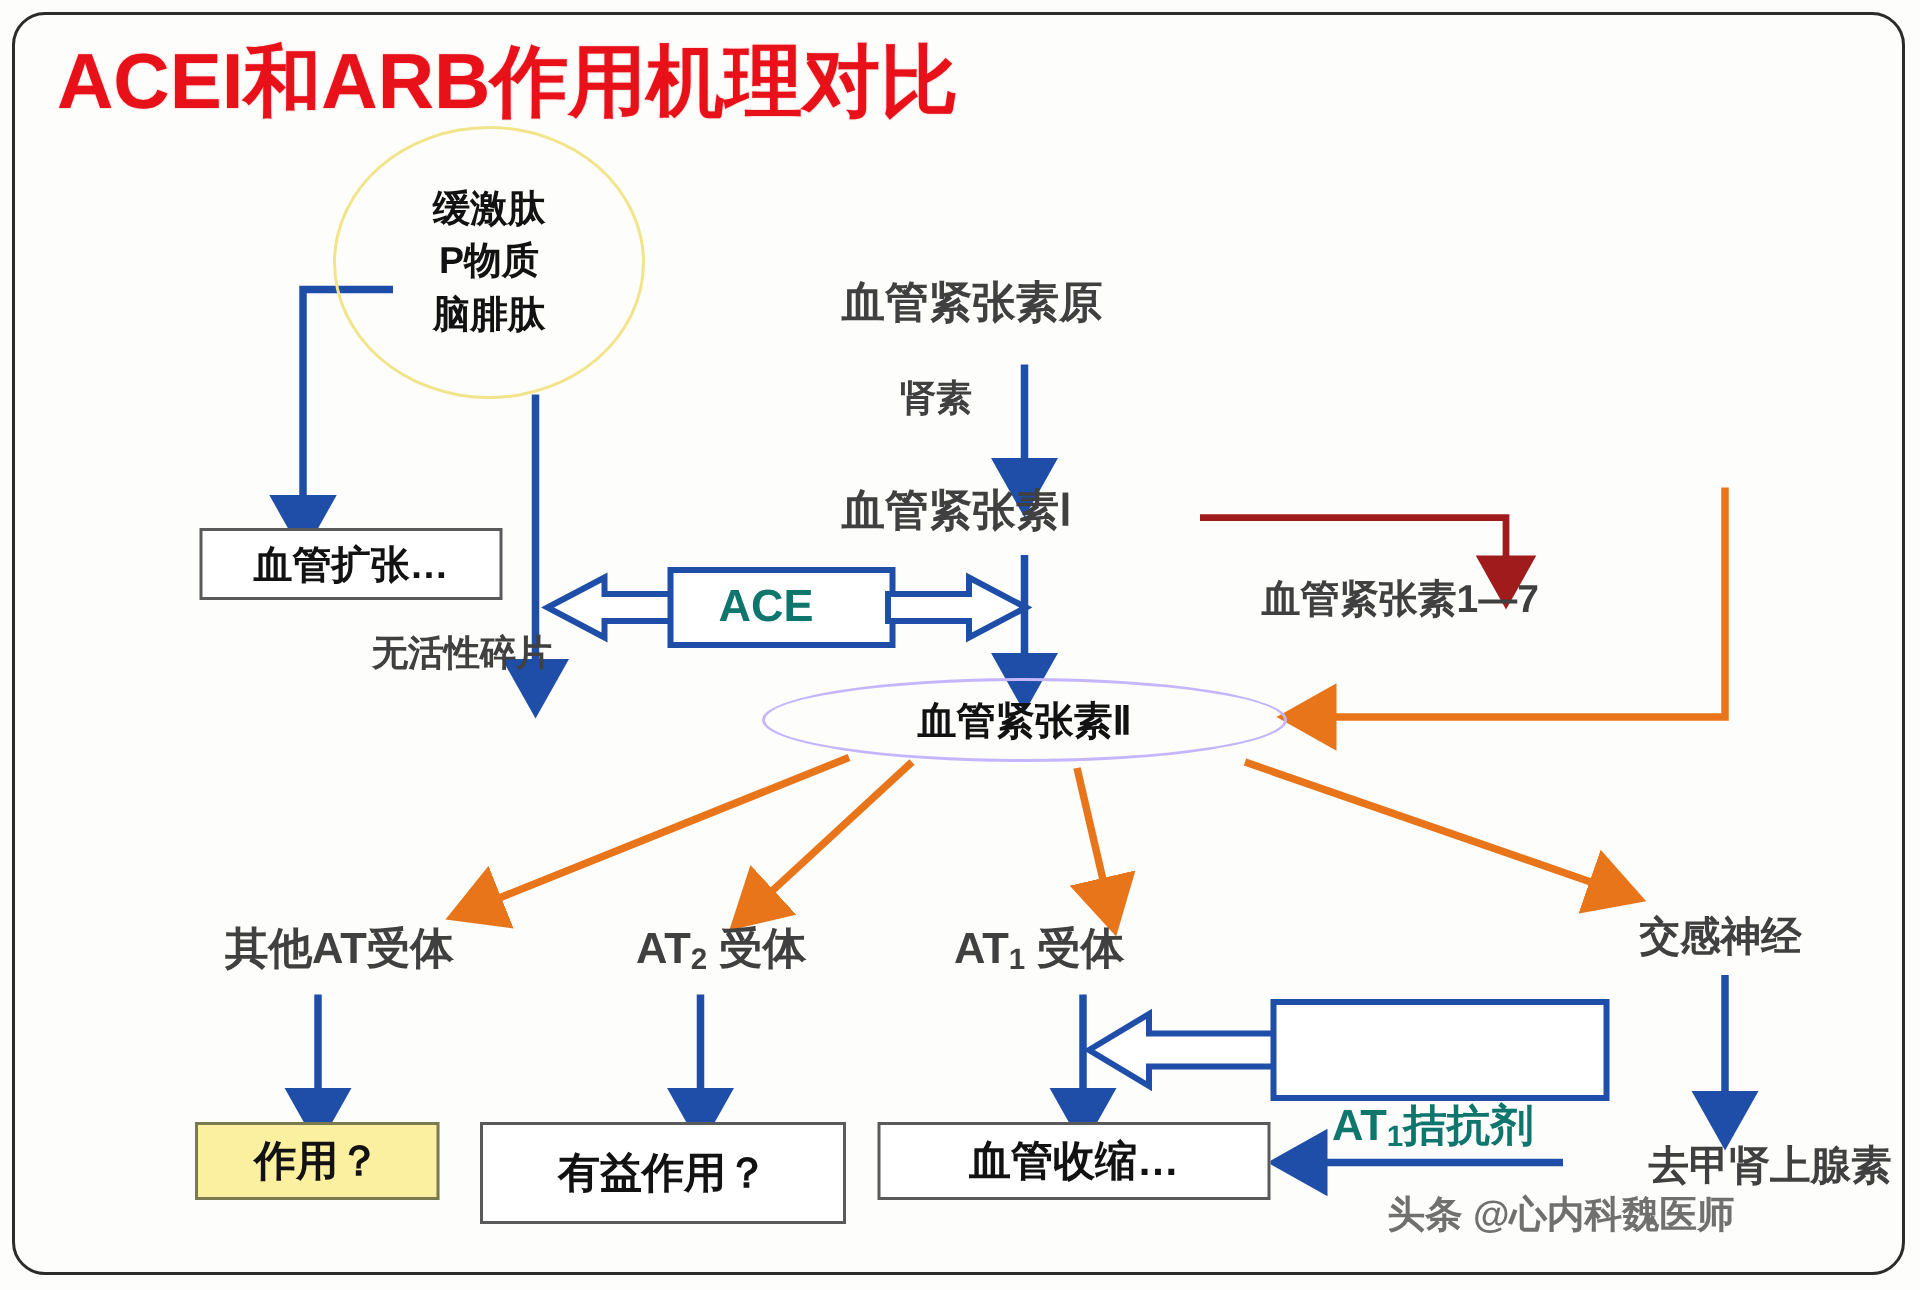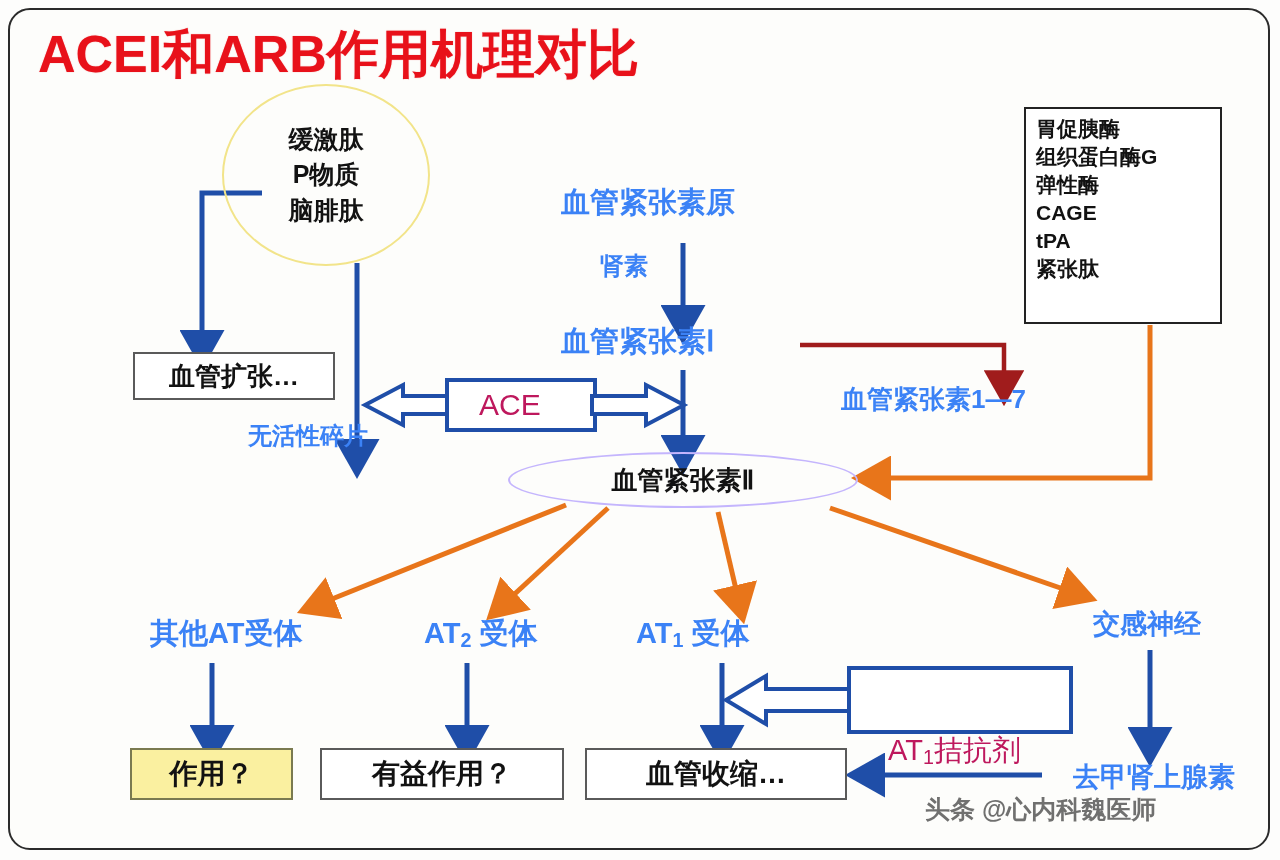--- a/index.html
+++ b/index.html
@@ -29,21 +29,21 @@
     font-size:52px;
     font-weight:bold;
     color:#e8111a;
     letter-spacing:0px;
     white-space:nowrap;
     text-shadow:0 0 1px rgba(232,17,26,.5);
   }
   .node {
     position:absolute;
     font-weight:bold;
-    color:#3b82f6;
+    color:#404040;
     white-space:nowrap;
     line-height:1.15;
   }
   .circlebox {
     position:absolute;
     left:222px; top:84px;
     width:208px; height:182px;
     border:2px solid #f2e48a;
     border-radius:50%;
     box-sizing:border-box;
@@ -93,21 +93,21 @@
     background:#faf0a0 !important;
     border:2px solid #7a7a50 !important;
   }
   svg.layer {
     position:absolute; left:0; top:0;
     width:1280px; height:860px;
     pointer-events:none;
   }
   .acelabel {
     position:absolute;
-    font-size:30px; font-weight:normal; color:#be185d;
+    font-size:30px; font-weight:bold; color:#0f766e;
     white-space:nowrap;
   }
   .watermark {
     position:absolute;
     left:925px; top:793px;
     font-size:25px;
     font-weight:bold;
     color:#3a3a3a;
     opacity:.72;
     white-space:nowrap;
@@ -203,28 +203,20 @@
   </svg>
 
   <div class="title">ACEI和ARB作用机理对比</div>
 
   <div class="circlebox">
     <span>缓激肽</span>
     <span>P物质</span>
     <span>脑腓肽</span>
   </div>
 
-  <div class="enzbox">
-    <div>胃促胰酶</div>
-    <div>组织蛋白酶G</div>
-    <div>弹性酶</div>
-    <div>CAGE</div>
-    <div>tPA</div>
-    <div>紧张肽</div>
-  </div>
 
   <div class="plainbox" style="left:110px; top:352px; width:202px; height:48px; font-size:26px;margin-left:23px;">
     <span>血管扩张…</span>
   </div>
 
   <div class="node" style="left:248px; top:422px; font-size:24px;">无活性碎片</div>
 
   <div class="node" style="left:561px; top:186px; font-size:29px;">血管紧张素原</div>
 
   <div class="node" style="left:600px; top:252px; font-size:24px;">肾素</div>
@@ -252,24 +244,24 @@
   <div class="node" style="left:1093px; top:609px; font-size:27px;">交感神经</div>
 
   <div class="acelabel" style="left:888px; top:684px; font-size:29px;margin-top:47px;">
     <span>AT</span><span class="sub">1</span><span>拮抗剂</span>
   </div>
 
   <div class="plainbox yellowbox" style="left:130px; top:748px; width:163px; height:52px; font-size:28px;">
     <span>作用？</span>
   </div>
 
-  <div class="plainbox" style="left:320px; top:748px; width:244px; height:52px; font-size:28px;">
+  <div class="plainbox" style="left:320px; top:748px; width:244px; height:68px; font-size:28px;">
     <span>有益作用？</span>
   </div>
 
   <div class="plainbox" style="left:585px; top:748px; width:262px; height:52px; font-size:28px;">
     <span>血管收缩…</span>
   </div>
 
-  <div class="node" style="left:1073px; top:762px; font-size:27px;">去甲肾上腺素</div>
+  <div class="node" style="left:1099px; top:762px; font-size:27px;">去甲肾上腺素</div>
 
   <div class="watermark">头条 @心内科魏医师</div>
 </div>
 
 </body></html>

